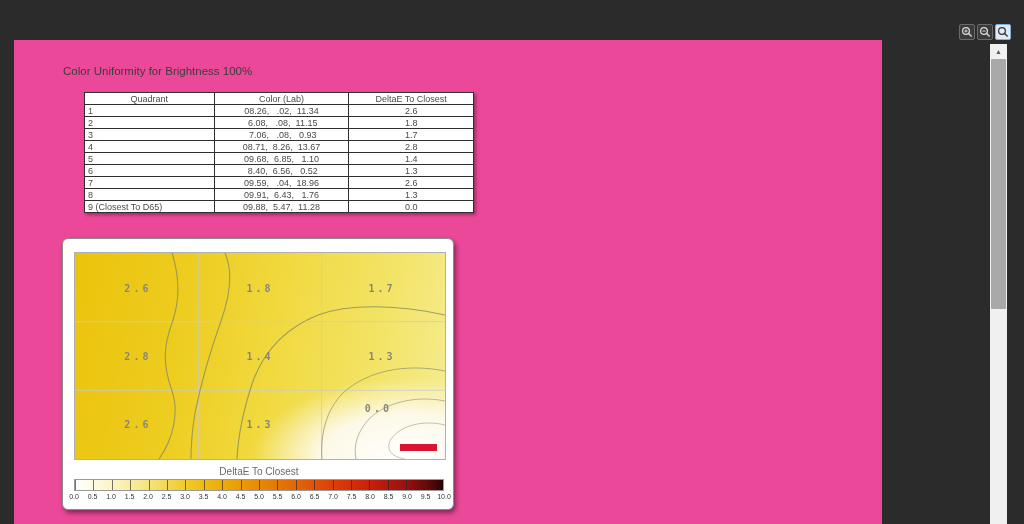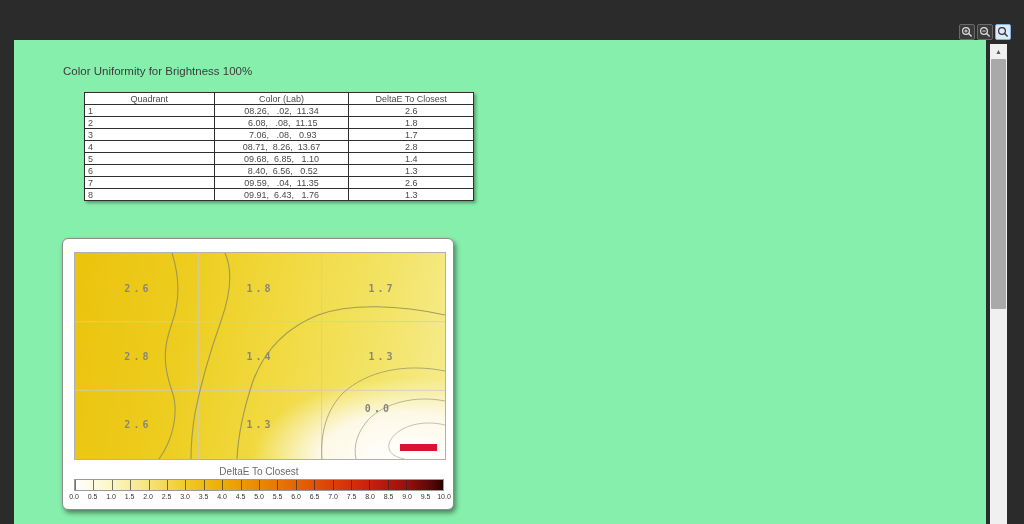--- a/index.html
+++ b/index.html
@@ -14,21 +14,21 @@
   .tab.active{background:#a9cdf1;}
 
   
   .zoomtools{position:absolute;top:24px;right:13px;display:flex;gap:2px;}
   .zbtn{width:16px;height:16px;background:#3b3b3b;border:1px solid #6a6a6a;border-radius:2px;
     display:flex;align-items:center;justify-content:center;box-sizing:border-box;}
   .zbtn.selected{background:#dfeaf6;border:1px solid #7fb2e4;}
   .zbtn svg{display:block;}
 
   
-  .page{position:absolute;left:14px;top:40px;width:972px;height:484px;background:#86efac;}
+  .page{position:absolute;left:14px;top:40px;width:868px;height:484px;background:#ec4899;}
 
   
   .scrollbar{position:absolute;left:990px;top:44px;width:17px;height:480px;background:#f0f0f0;}
   .sb-up{position:absolute;left:0;top:0;width:17px;height:14px;background:#f0f0f0;
     display:flex;align-items:center;justify-content:center;font-size:7px;color:#5a5a5a;}
   .sb-thumb{position:absolute;left:1px;top:15px;width:15px;height:250px;background:#a9a9a9;border-radius:1px;}
 
   .page-title{position:absolute;left:49px;top:25px;font-size:11.5px;color:#3c3c3c;}
 
   
@@ -145,27 +145,32 @@
             <td class="lab">09.68,  6.85,   1.10</td>
             <td class="de">1.4</td>
           </tr>
           <tr>
             <td class="quad">6</td>
             <td class="lab"> 8.40,  6.56,   0.52</td>
             <td class="de">1.3</td>
           </tr>
           <tr>
             <td class="quad">7</td>
-            <td class="lab">09.59,   .04,  11.35</td>
+            <td class="lab">09.59,   .04,  18.96</td>
             <td class="de">2.6</td>
           </tr>
           <tr>
             <td class="quad">8</td>
             <td class="lab">09.91,  6.43,   1.76</td>
             <td class="de">1.3</td>
+          </tr>
+          <tr>
+            <td class="quad">9 (Closest To D65)</td>
+            <td class="lab">09.88,  5.47,  11.28</td>
+            <td class="de">0.0</td>
           </tr>
         </tbody>
     </table>
 
     <div class="panel">
       <div class="plot">
         <svg width="370" height="206" viewBox="0 0 370 206">
 
           <line x1="123.3" y1="0" x2="123.3" y2="206" stroke="#cccccc" stroke-width="1" opacity="0.8"></line>
           <line x1="246.6" y1="0" x2="246.6" y2="206" stroke="#cccccc" stroke-width="1" opacity="0.8"></line>

